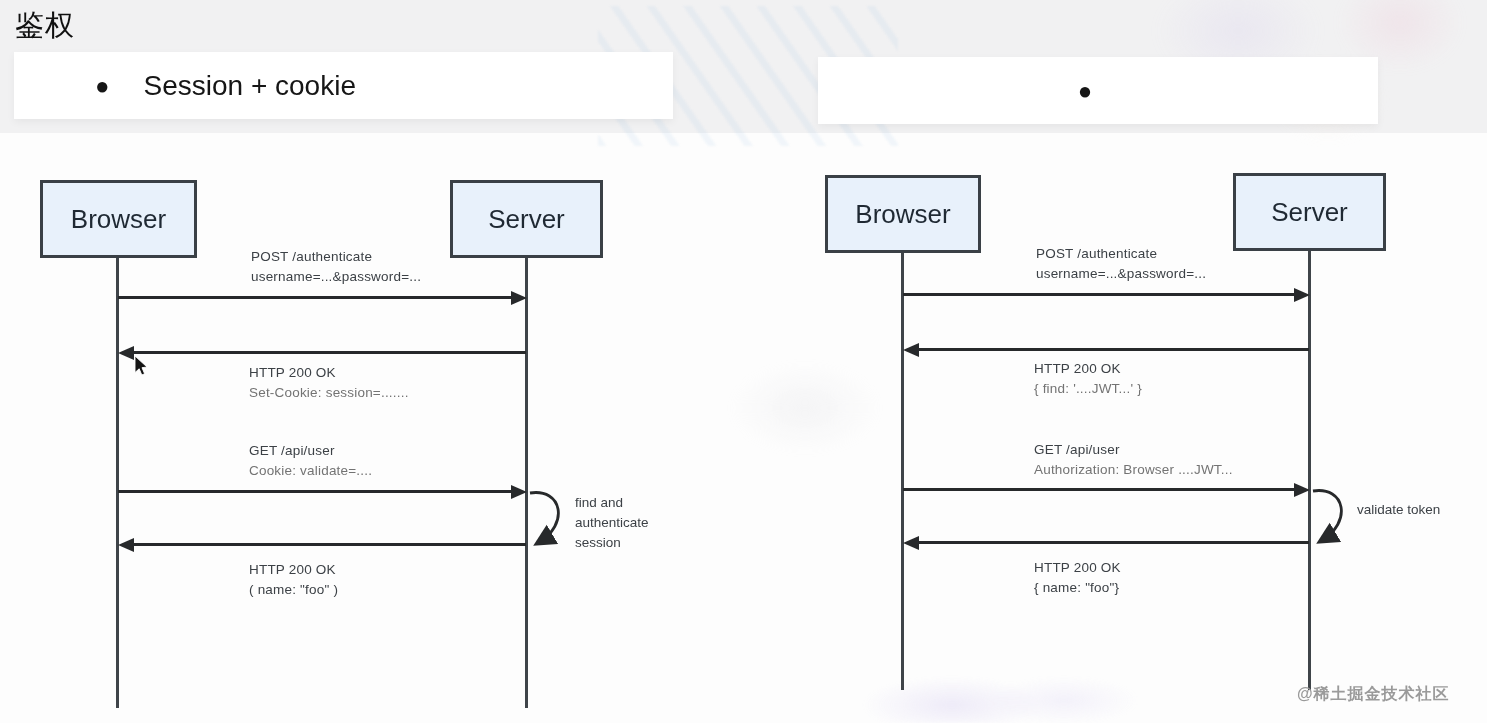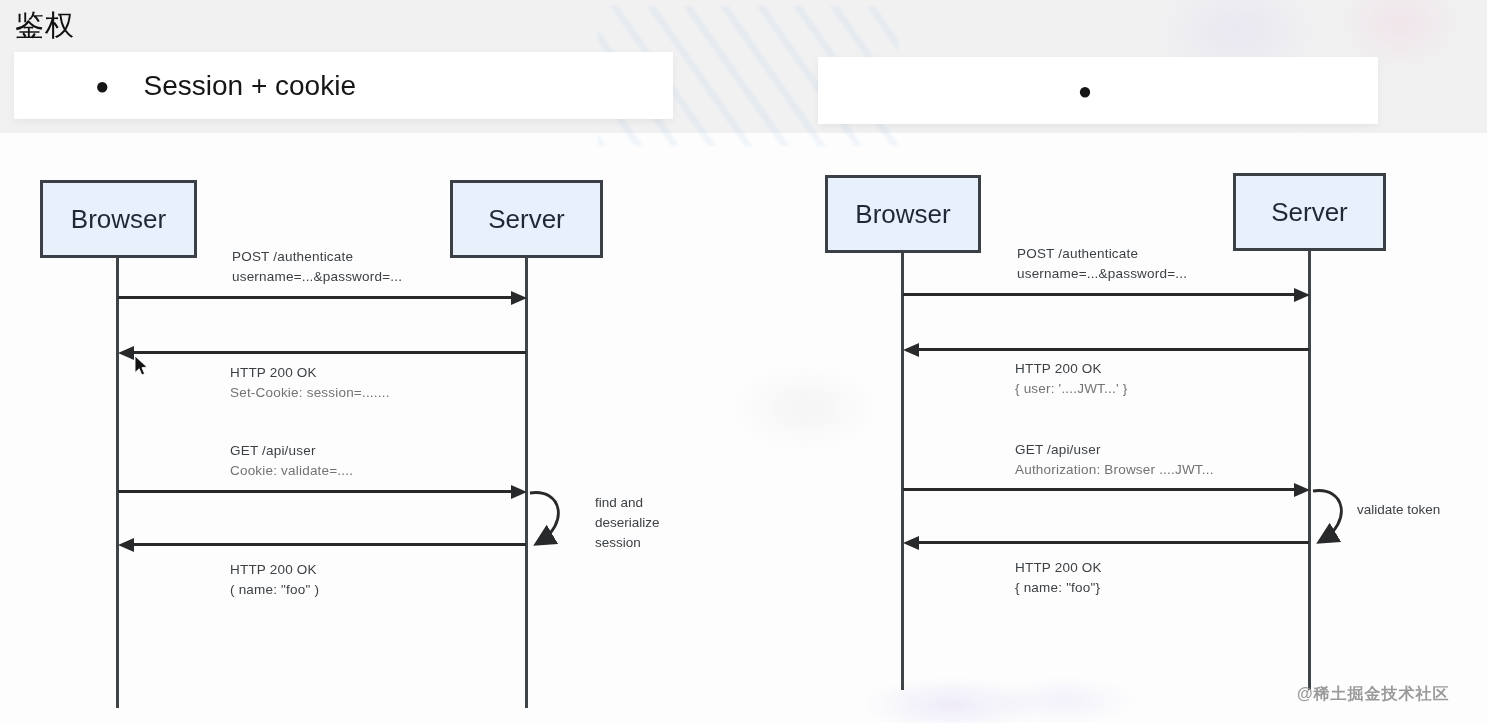--- a/index.html
+++ b/index.html
@@ -49,21 +49,21 @@
     position:absolute;background:#e8f1fb;border:3px solid #3a4046;box-sizing:border-box;
     display:flex;align-items:center;justify-content:center;
     font-size:26px;color:#1f2933;
   }
   
   .lifeline{position:absolute;width:3px;background:#3f4449;}
   .hline{position:absolute;height:3px;background:#27292b;}
   .ah-r{position:absolute;width:0;height:0;border-top:7px solid transparent;border-bottom:7px solid transparent;border-left:16px solid #27292b;}
   .ah-l{position:absolute;width:0;height:0;border-top:7px solid transparent;border-bottom:7px solid transparent;border-right:16px solid #27292b;}
   
-  .msg{position:absolute;font-size:13.5px;line-height:19.5px;color:#3c4146;letter-spacing:.2px;white-space:nowrap;}
+  .msg{position:absolute;font-size:13.5px;line-height:19.5px;color:#3c4146;letter-spacing:.2px;white-space:nowrap;margin-left:19px;}
   .msg .green{color:#737373;}
   .note{position:absolute;font-size:13.5px;line-height:20px;color:#3c4146;white-space:nowrap;}
   .loop-svg{position:absolute;}
   .cursor-svg{position:absolute;}
   .watermark{position:absolute;left:1297px;top:684px;font-size:16px;color:#9a9a9a;letter-spacing:1px;font-weight:bold;}
 </style>
 </head>
 <body>
 
 <div id="screen">
@@ -121,23 +121,23 @@
   </div>
 
   <svg class="loop-svg" style="left:528px;top:486px;" width="52" height="66" viewBox="0 0 52 66">
     <defs>
       <marker id="ahL" markerWidth="10" markerHeight="10" refX="6" refY="4" orient="auto">
         <path d="M0,0 L8,4 L0,8 z" fill="#27292b"></path>
       </marker>
     </defs>
     <path d="M2,7 C34,2 42,38 10,57" stroke="#27292b" stroke-width="2.8" fill="none" marker-end="url(#ahL)"></path>
   </svg>
-  <div class="note" style="left:575px;top:493px;margin-left:20px;">
+  <div class="note" style="left:575px;top:493px;">
     <div>find and</div>
-    <div>deserialize</div>
+    <div>authenticate</div>
     <div>session</div>
   </div>
 
   <div class="hline" style="left:131px;top:543px;width:395px;"></div>
   <div class="ah-l" style="left:118px;top:538px;"></div>
   <div class="msg" style="left:230px;top:560px;">
     <div>HTTP 200 OK</div>
     <div>( name: "foo" )</div>
   </div>
 
@@ -155,21 +155,21 @@
   <div class="ah-r" style="left:1294px;top:288px;"></div>
   <div class="msg" style="left:1017px;top:244px;">
     <div>POST /authenticate</div>
     <div>username=...&amp;password=...</div>
   </div>
 
   <div class="hline" style="left:916px;top:348px;width:393px;"></div>
   <div class="ah-l" style="left:903px;top:343px;"></div>
   <div class="msg" style="left:1015px;top:359px;">
     <div>HTTP 200 OK</div>
-    <div class="green">{ user: '....JWT...' }</div>
+    <div class="green">{ find: '....JWT...' }</div>
   </div>
 
   <div class="hline" style="left:903px;top:488px;width:394px;"></div>
   <div class="ah-r" style="left:1294px;top:483px;"></div>
   <div class="msg" style="left:1015px;top:440px;">
     <div>GET /api/user</div>
     <div class="green">Authorization: Browser ....JWT...</div>
   </div>
 
   <svg class="loop-svg" style="left:1311px;top:484px;" width="52" height="66" viewBox="0 0 52 66">

